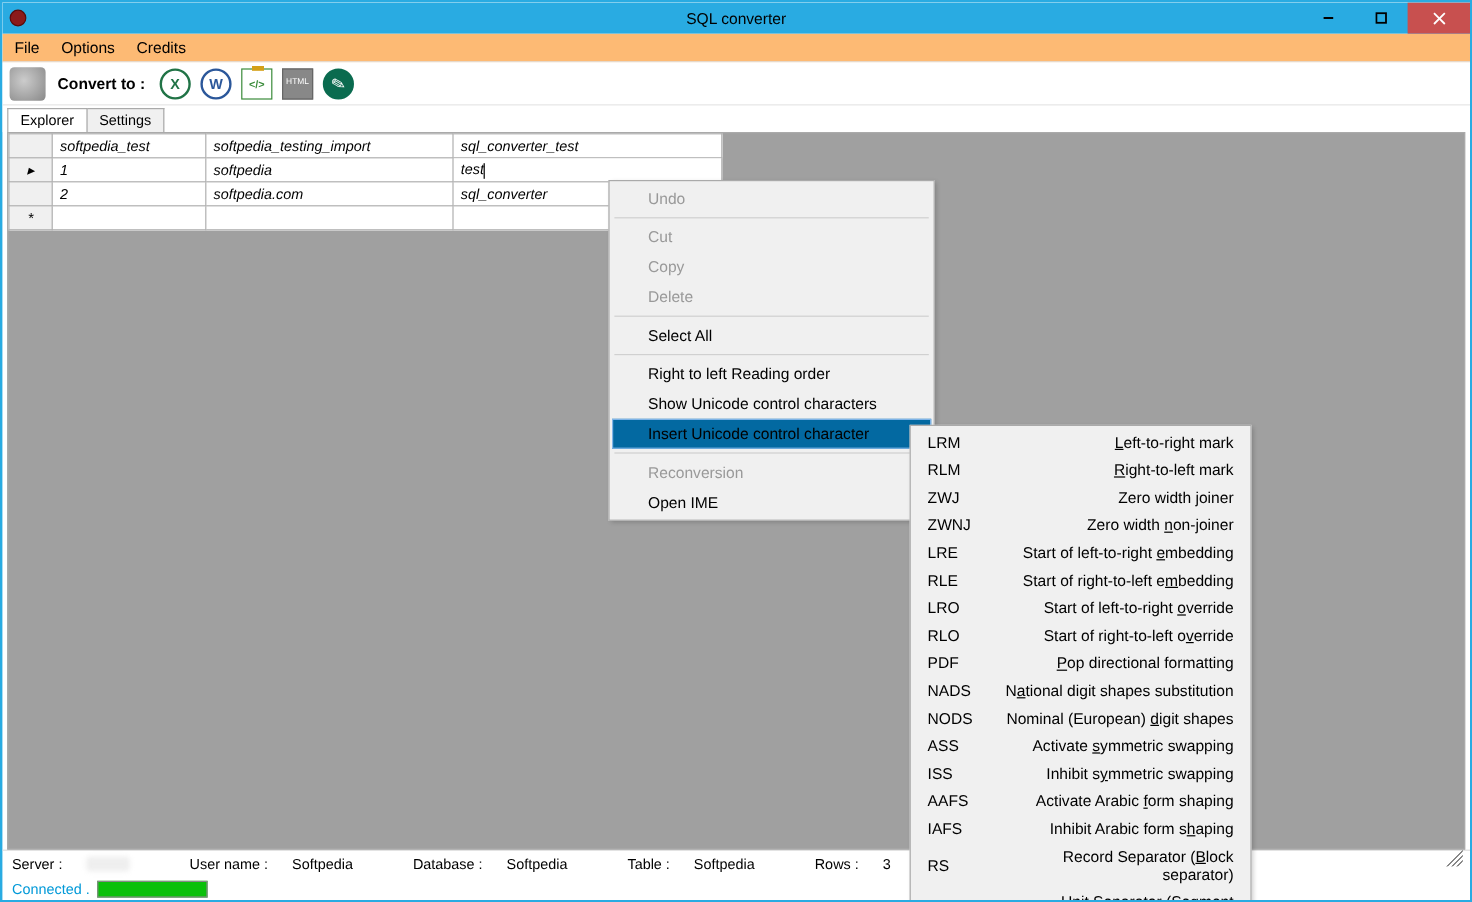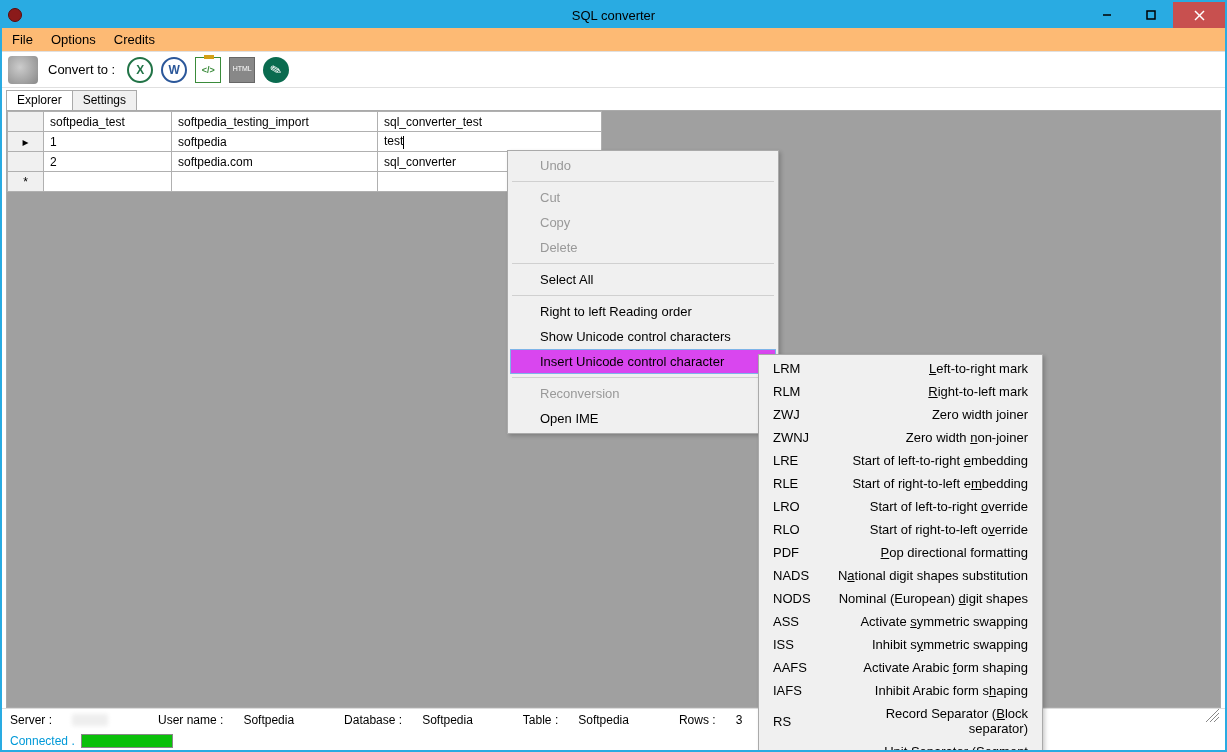--- a/index.html
+++ b/index.html
@@ -64,21 +64,21 @@
   padding: 0 6px;
   gap: 8px;
   background: #fff;
   border-bottom: 1px solid #e0e0e0;
 }
 .toolbar .logo {
   width: 30px; height: 28px;
   background: radial-gradient(circle at 40% 40%, #ccc, #888);
   border-radius: 4px;
 }
-.toolbar .convert-label { font-size: 13px; margin-left: 2px; margin-right: 4px; }
+.toolbar .convert-label { font-size: 13px; margin-left: 2px; margin-right: 4px; font-weight: bold; }
 .toolbar .ticon {
   width: 26px; height: 26px;
   display: flex; align-items: center; justify-content: center;
 }
 .ic-excel { border-radius: 50%; background:#fff; border:2px solid #217346; }
 .ic-excel::after { content:"X"; color:#217346; font-weight:bold; font-size:12px;}
 .ic-word { border-radius: 50%; background:#fff; border:2px solid #2b579a; }
 .ic-word::after { content:"W"; color:#2b579a; font-weight:bold; font-size:12px;}
 .ic-xml { background:#fff; border:1px solid #3a8b3a; position:relative; }
 .ic-xml::before { content:""; position:absolute;top:-3px;left:8px;width:10px;height:4px;background:#d4a017;}
@@ -105,20 +105,21 @@
 .content {
   border: 1px solid #aaa;
   margin: 0 4px;
   height: 598px;
   background: #a0a0a0;
   position: relative;
 }
 .grid {
   background: #fff;
   border-collapse: collapse;
+  font-style: italic;
 }
 .grid td, .grid th {
   border: 1px solid #b0b0b0;
   font-size: 12px;
   font-weight: normal;
   text-align: left;
   padding: 2px 6px;
   height: 20px;
   background: #fff;
 }
@@ -148,21 +149,21 @@
   font-size: 13px;
 }
 .ctxmenu.main { left: 505px; top: 148px; width: 272px; }
 .ctxmenu .row {
   padding: 5px 24px 5px 30px;
   display: flex;
   align-items: center;
   position: relative;
 }
 .ctxmenu .row.disabled { color: #999; }
-.ctxmenu .row.highlight { background: #d946ef; border: 1px solid #7eb4e8; padding: 4px 23px 4px 29px; }
+.ctxmenu .row.highlight { background: #0369a1; border: 1px solid #7eb4e8; padding: 4px 23px 4px 29px; }
 .ctxmenu .sep { height: 1px; background: #d0d0d0; margin: 3px 2px; }
 .ctxmenu .arrow { position: absolute; right: 8px; font-size: 10px; }
 .submenu {
   left: 756px;
   top: 352px;
   width: 285px;
 }
 .submenu .row { display: flex; justify-content: space-between; padding: 4px 12px 4px 12px; }
 .submenu .code { width: 50px; }
 .submenu .desc { text-align: right; flex: 1; }

